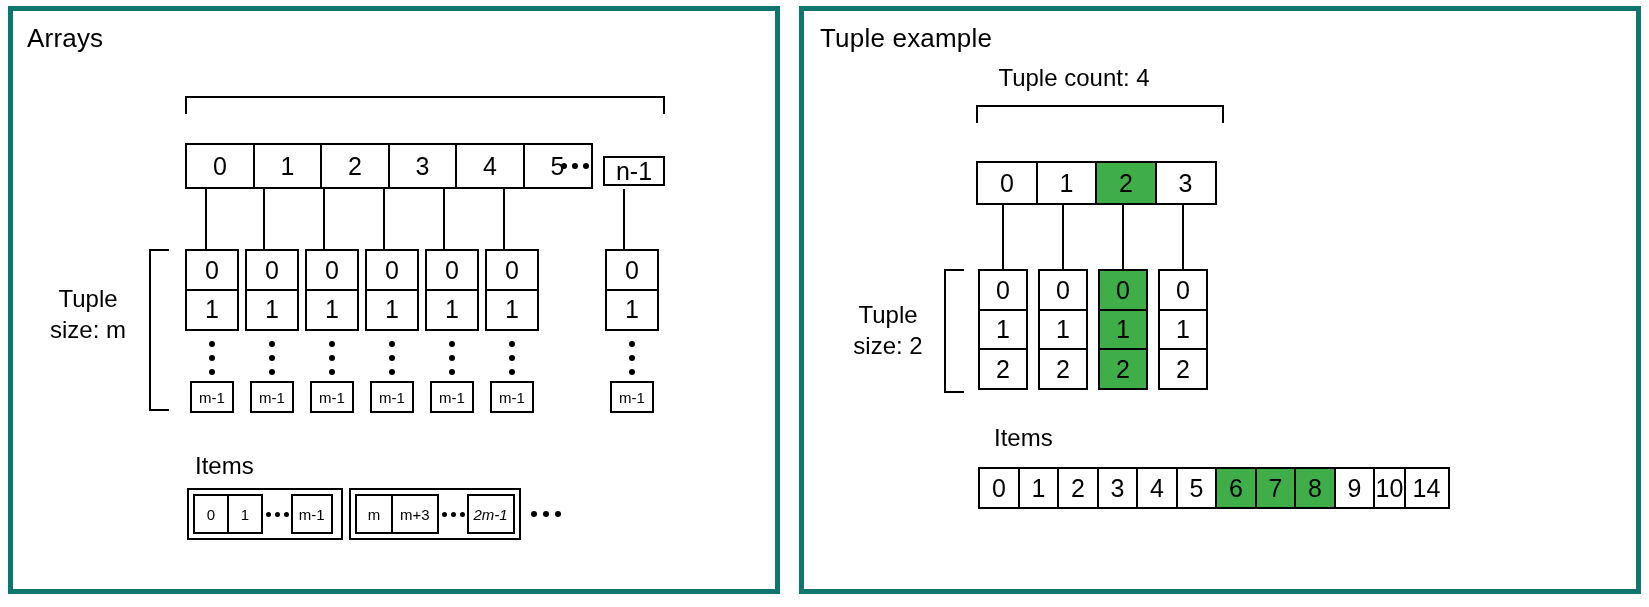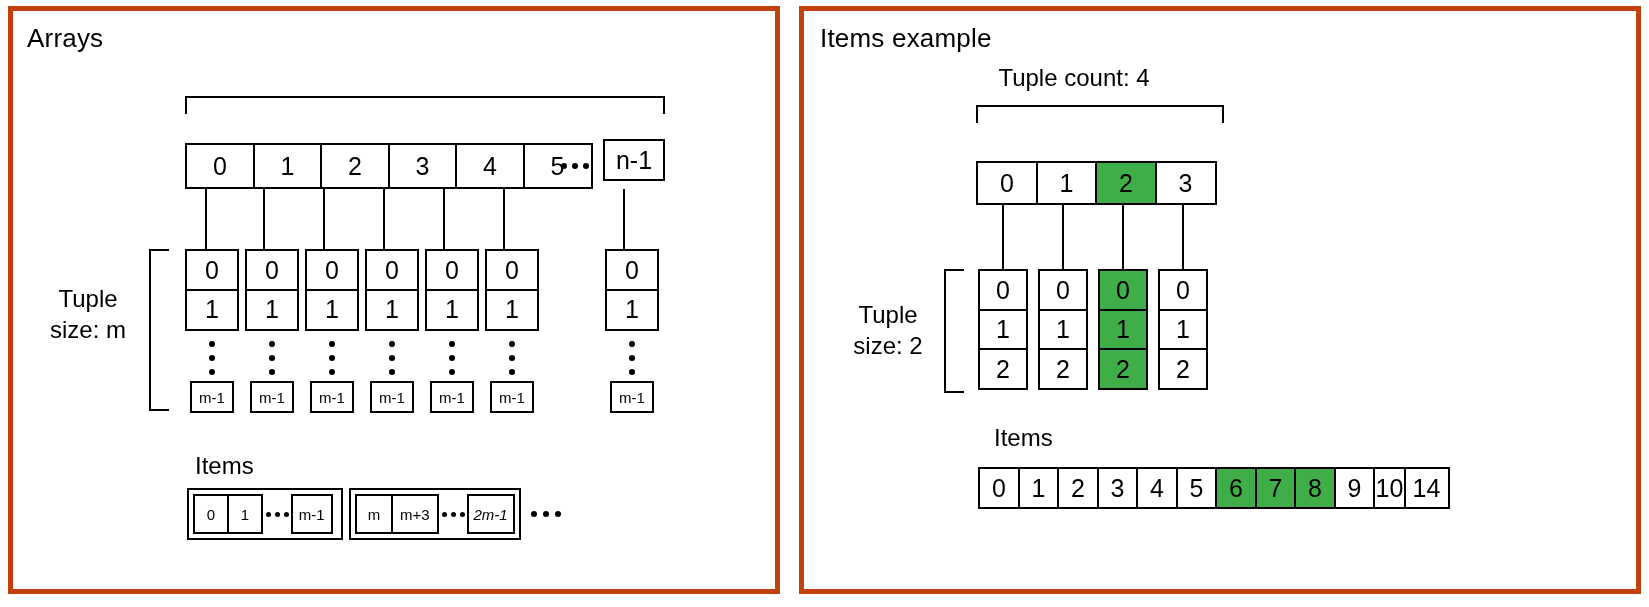--- a/index.html
+++ b/index.html
@@ -1,21 +1,21 @@
 <!DOCTYPE html>
 <html><head>
 <meta charset="utf-8">
 <style>
   html,body{margin:0;padding:0;background:#ffffff;}
   body{width:1649px;height:607px;font-family:"Liberation Sans",sans-serif;color:#000;}
 
   .canvas{position:relative;width:1649px;height:607px;}
 
   
-  .panel{position:absolute;border:5px solid #c2410c;background:#fff;box-sizing:border-box;padding-left:31px;}
+  .panel{position:absolute;border:5px solid #0f766e;background:#fff;box-sizing:border-box;padding-left:31px;}
   #panel-left{left:8px;top:6px;width:772px;height:588px;}
   #panel-right{left:799px;top:6px;width:842px;height:588px;}
 
   .panel-title{position:absolute;font-size:26px;letter-spacing:.2px;white-space:nowrap;}
 
   
   .cell{box-sizing:border-box;border:2.5px solid #000;background:#fff;
         display:flex;align-items:center;justify-content:center;
         font-size:25px;line-height:1;}
   .cell.green{background:#3fae49;}
@@ -89,21 +89,21 @@
       <div class="cell" style="width:70px;height:46px;">4</div>
       <div class="cell" style="width:70px;height:46px;">5</div>
     </div>
 
     <div class="hdots" style="left:548px;top:152px;">
       <i></i>
         <i></i>
         <i></i>
     </div>
 
-    <div class="cell" style="position:absolute;left:590px;top:128px;width:62px;height:42px;">n-1</div>
+    <div class="cell" style="position:absolute;left:590px;top:145px;width:62px;height:30px;">n-1</div>
 
     <div class="conn" style="left:192px;top:178px;height:60px;"></div>
     <div class="conn" style="left:250px;top:178px;height:60px;"></div>
     <div class="conn" style="left:310px;top:178px;height:60px;"></div>
     <div class="conn" style="left:370px;top:178px;height:60px;"></div>
     <div class="conn" style="left:430px;top:178px;height:60px;"></div>
     <div class="conn" style="left:490px;top:178px;height:60px;"></div>
     <div class="conn" style="left:610px;top:178px;height:60px;"></div>
 
     <div class="label-2l" style="left:20px;top:272px;width:110px;">
@@ -222,21 +222,21 @@
       <i></i>
         <i></i>
         <i></i>
     </div>
 
 
   </div>
 
   <div class="panel" id="panel-right">
 
-    <div class="panel-title" style="left:16px;top:12px;">Items example</div>
+    <div class="panel-title" style="left:16px;top:12px;">Tuple example</div>
 
     <div class="label center" style="left:110px;top:52px;width:320px;">Tuple count: 4</div>
 
     <div class="tbracket" style="left:172px;top:94px;width:248px;height:18px;"></div>
 
     <div class="idxrow" style="left:172px;top:150px;">
       <div class="cell" style="width:62px;height:44px;">0</div>
       <div class="cell" style="width:62px;height:44px;">1</div>
       <div class="cell green" style="width:62px;height:44px;">2</div>
       <div class="cell" style="width:62px;height:44px;">3</div>

